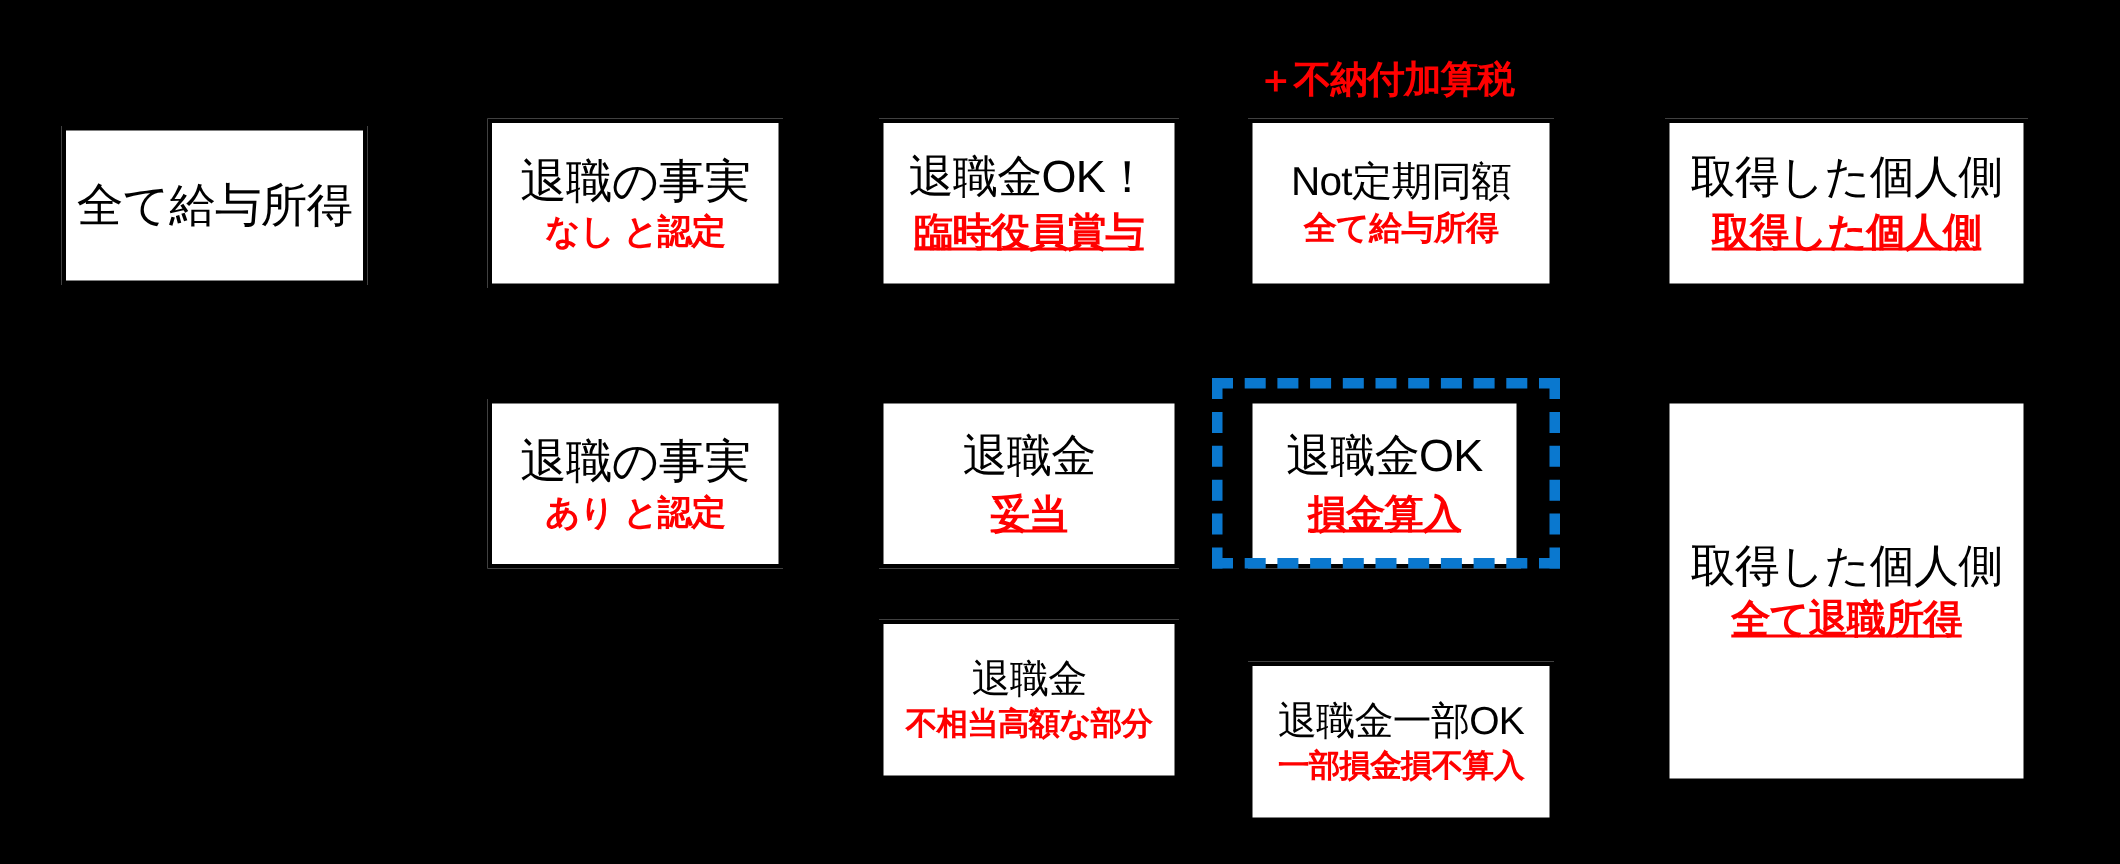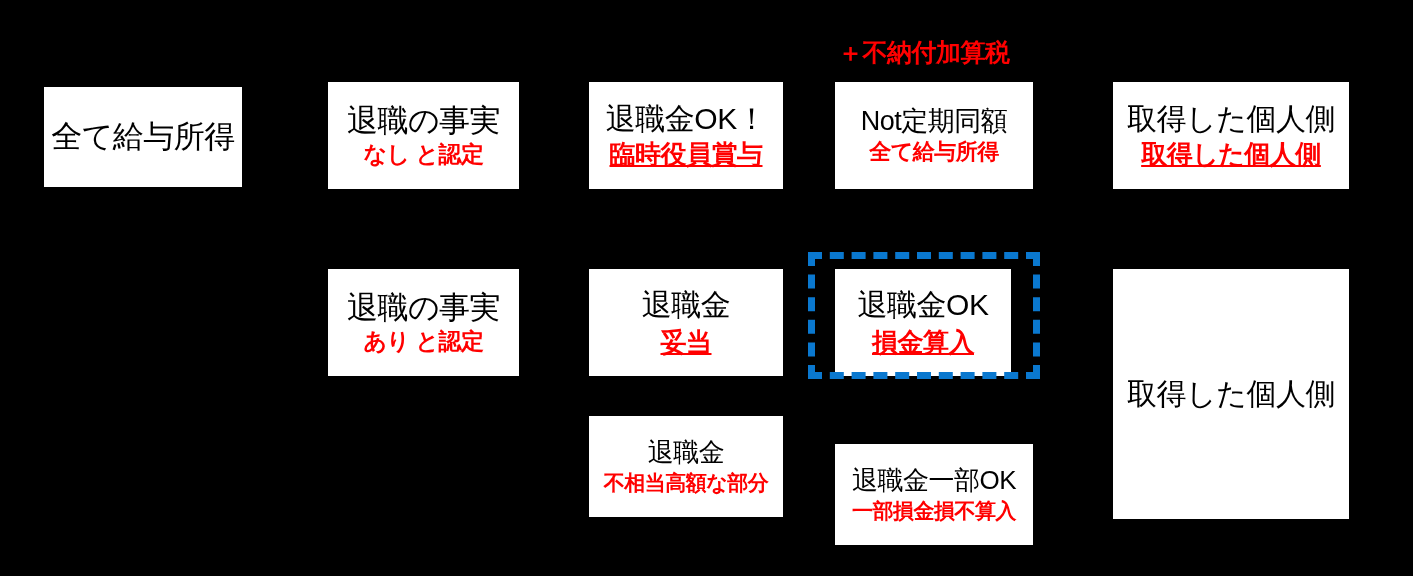--- a/index.html
+++ b/index.html
@@ -154,20 +154,21 @@
 
   <div class="node s-mid" style="left:832px; top:266px; width:182px; height:113px;">
     <span class="l1">退職金OK</span>
     <span class="l2 gap2">損金算入</span>
   </div>
 
   <div class="highlight" style="left:808px; top:252px; width:232px; height:127px;"></div>
 
   <div class="node s-mid" style="left:1110px; top:266px; width:242px; height:256px;">
     <span class="l1">取得した個人側</span>
+    <span class="l2 gap1">全て退職所得</span>
   </div>
 
   <div class="node s-tiny" style="left:586px; top:413px; width:200px; height:107px;">
     <span class="l1">退職金</span>
     <span class="l2 gap2">不相当高額な部分</span>
   </div>
 
   <div class="node s-tiny" style="left:832px; top:413px; width:204px; height:107px;margin-top:28px;">
     <span class="l1">退職金一部OK</span>
     <span class="l2 gap2">一部損金損不算入</span>

